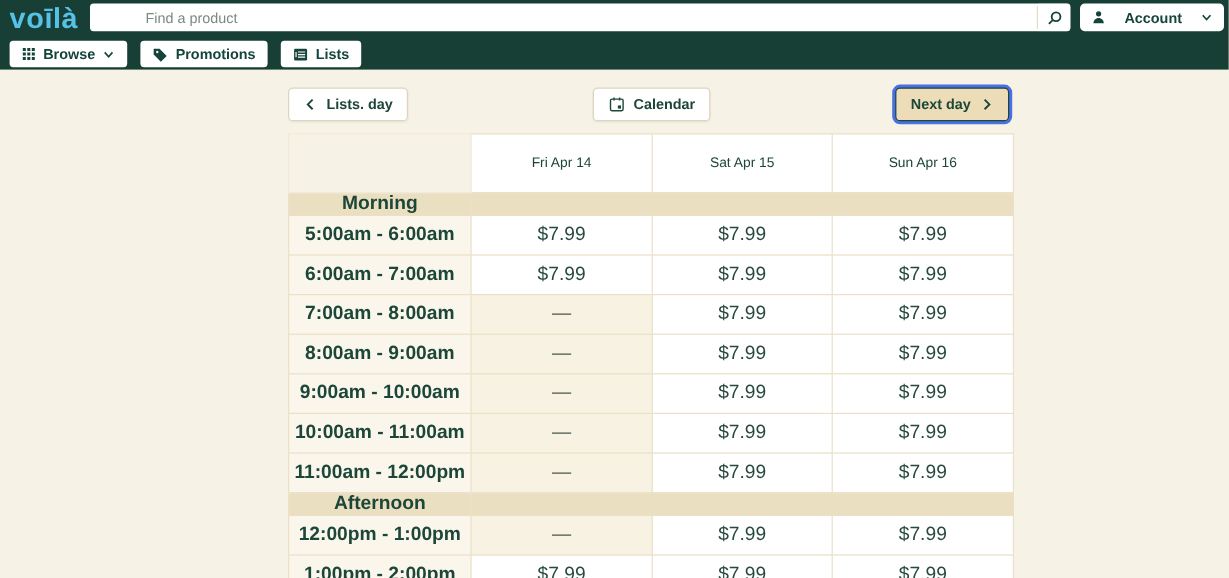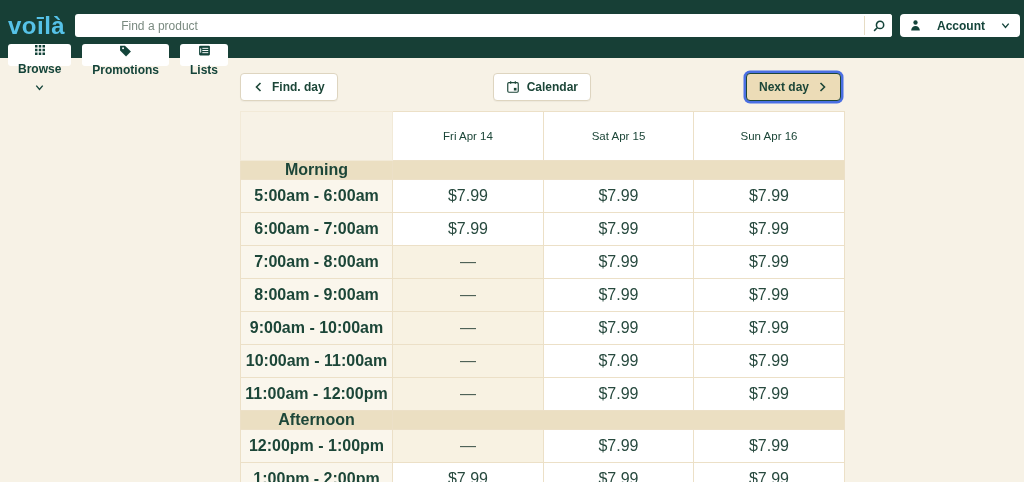--- a/index.html
+++ b/index.html
@@ -5,21 +5,21 @@
   * { margin: 0; padding: 0; box-sizing: border-box; }
   html, body { width: 1024px; height: 482px; overflow: hidden; }
   body {
     font-family: "Liberation Sans", "DejaVu Sans", sans-serif;
     background: #f7f2e6;
     color: #1c4638;
   }
 
   
   .header { background: #173f36; height: 58px; padding: 3px 4px 0 8px; }
-  .header-row1 { display: flex; align-items: center; height: 25px; margin-top: 10px; }
+  .header-row1 { display: flex; align-items: flex-start; height: 25px; }
   .logo {
     font-weight: 800; font-size: 24px; color: #56c2e8;
     letter-spacing: .5px; margin-right: 10px; line-height: 25px; cursor: pointer;
   }
   .search-wrap {
     flex: 1; display: flex; align-items: stretch; height: 23px;
     background: #fff; border-radius: 3px; overflow: hidden; padding-left: 36px;
   }
   .search-input {
     flex: 1; border: none; outline: none; font-size: 12px; padding: 0 10px;
@@ -34,21 +34,21 @@
   .hdr-btn {
     display: flex; align-items: center; gap: 15px; height: 23px;
     background: #fff; border: none; border-radius: 4px; padding: 0 9px;
     margin-left: 8px; font-family: inherit; font-size: 12px; font-weight: 700;
     color: #14443a; cursor: pointer;
   }
   .header-row2 { display: flex; align-items: center; gap: 11px; padding: 6px 0 0 0; }
   .nav-btn {
     display: flex; align-items: center; gap: 6px; height: 22px;
     background: #fff; border: none; border-radius: 3px; padding: 0 10px;
-    font-family: inherit; font-size: 12px; font-weight: 700; color: #14443a; cursor: pointer; flex-direction: column;
+    font-family: inherit; font-size: 12px; font-weight: 700; color: #14443a; cursor: pointer;
   }
   .icon { display: inline-flex; align-items: center; justify-content: center; }
 
   
   .content { width: 604px; margin-left: 240px; }
   .controls {
     margin-top: 15px; display: flex; align-items: center;
     justify-content: space-between; height: 28px;
   }
   .ctl-btn {
@@ -171,21 +171,21 @@
 
 <div class="content">
 
   <div class="controls">
     <button class="ctl-btn">
       <span class="icon">
         <svg width="12" height="12" viewBox="0 0 24 24" fill="none" stroke="currentColor" stroke-width="3.2">
           <polyline points="15,4 7,12 15,20"></polyline>
         </svg>
       </span>
-      <span>Find. day</span>
+      <span>Lists. day</span>
     </button>
 
     <button class="ctl-btn">
       <span class="icon">
         <svg width="14" height="14" viewBox="0 0 24 24" fill="none" stroke="currentColor" stroke-width="2">
           <rect x="3" y="4.5" width="18" height="16.5" rx="2"></rect>
           <line x1="8" y1="2" x2="8" y2="6.5"></line>
             <line x1="16" y1="2" x2="16" y2="6.5"></line>
           <rect x="13.5" y="13.5" width="4.5" height="4.5" fill="currentColor" stroke="none"></rect>
         </svg>

